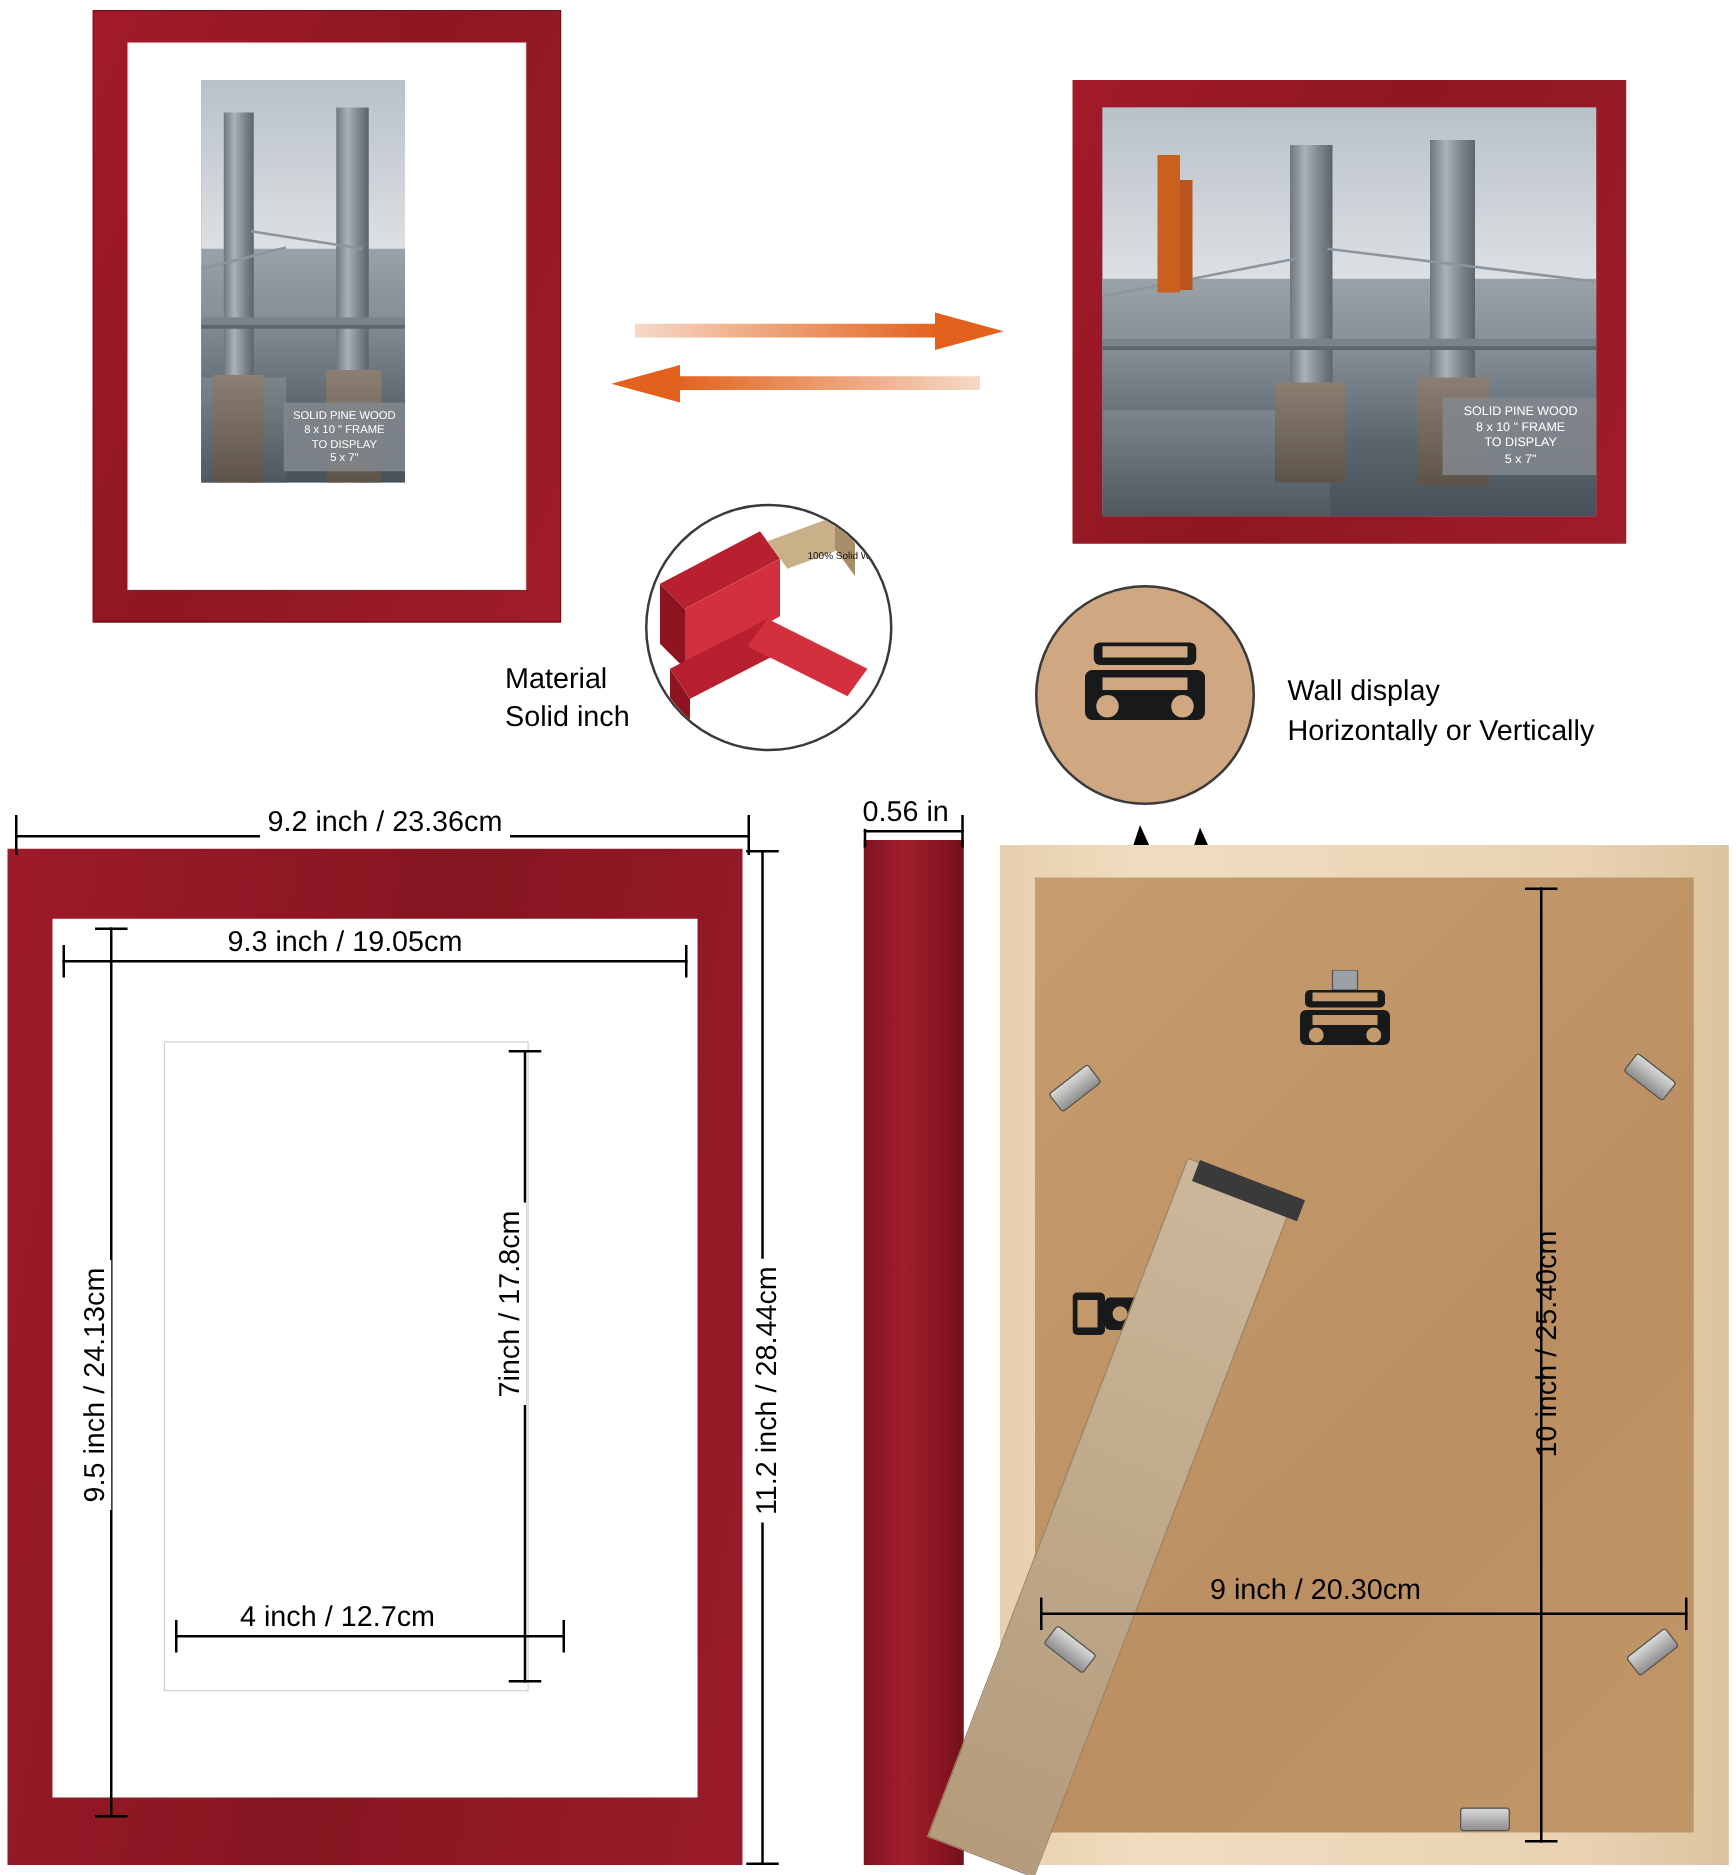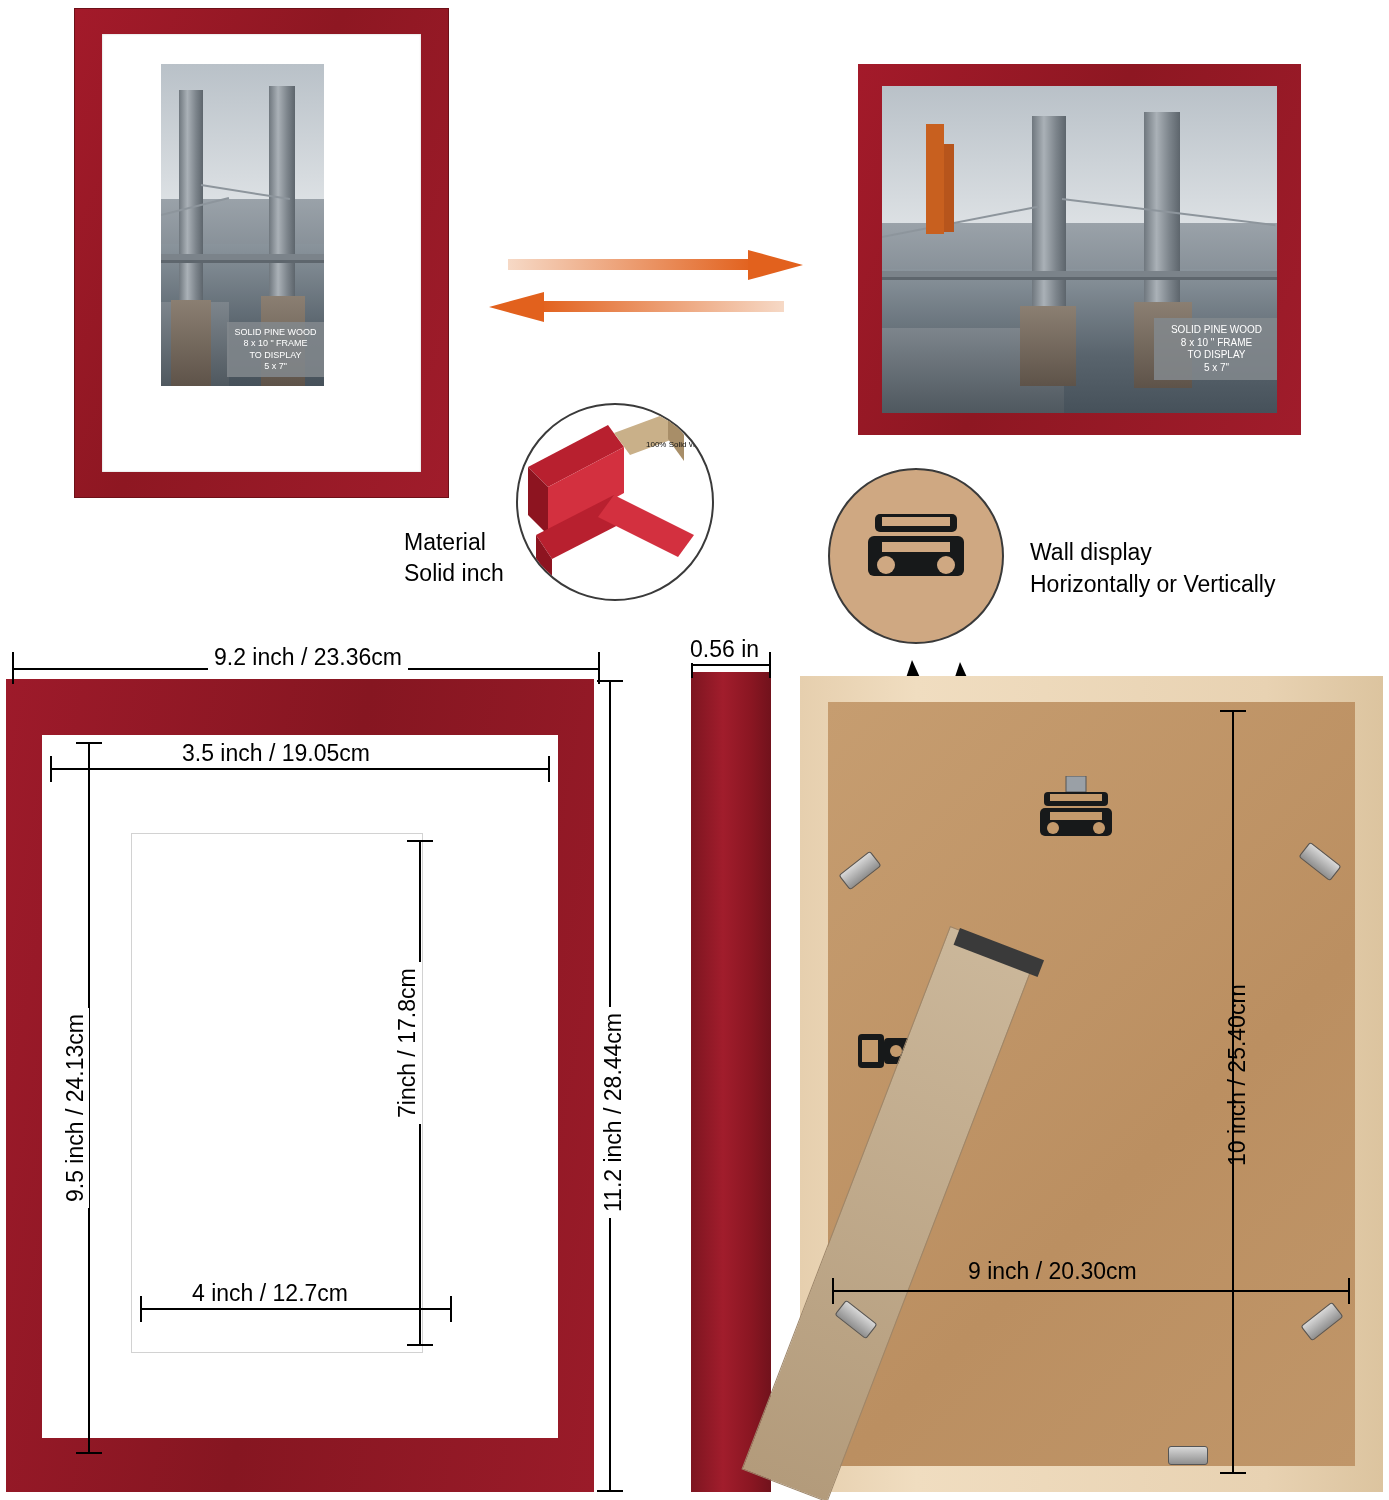--- a/index.html
+++ b/index.html
@@ -197,21 +197,21 @@
 <div class="abs" style="left:131px;top:833px;width:290px;height:518px;background:#fff;border:1px solid #d2d2d2;"></div>
 
 <div class="abs dim dimh" style="left:12px;top:668px;width:588px;"></div>
 <div class="abs dim dimv" style="left:12px;top:652px;height:32px;"></div>
 <div class="abs dim dimv" style="left:598px;top:652px;height:32px;"></div>
 <div class="abs dimtxt" style="left:172px;top:644px;margin-left:36px;">9.2 inch / 23.36cm</div>
 
 <div class="abs dim dimh" style="left:50px;top:768px;width:500px;"></div>
 <div class="abs dim dimv" style="left:50px;top:756px;height:26px;"></div>
 <div class="abs dim dimv" style="left:548px;top:756px;height:26px;"></div>
-<div class="abs dimtxt" style="left:176px;top:740px;">3.5 inch / 19.05cm</div>
+<div class="abs dimtxt" style="left:176px;top:740px;">9.3 inch / 19.05cm</div>
 
 <div class="abs dim dimv" style="left:88px;top:742px;height:712px;"></div>
 <div class="abs dim dimh" style="left:76px;top:742px;width:26px;"></div>
 <div class="abs dim dimh" style="left:76px;top:1452px;width:26px;"></div>
 <div class="abs dimtxt rot90" style="left:62px;top:1208px;">9.5 inch / 24.13cm</div>
 
 <div class="abs dim dimv" style="left:609px;top:680px;height:812px;"></div>
 <div class="abs dim dimh" style="left:597px;top:680px;width:26px;"></div>
 <div class="abs dim dimh" style="left:597px;top:1490px;width:26px;"></div>
 <div class="abs dimtxt rot90" style="left:600px;top:1218px;">11.2 inch / 28.44cm</div>

